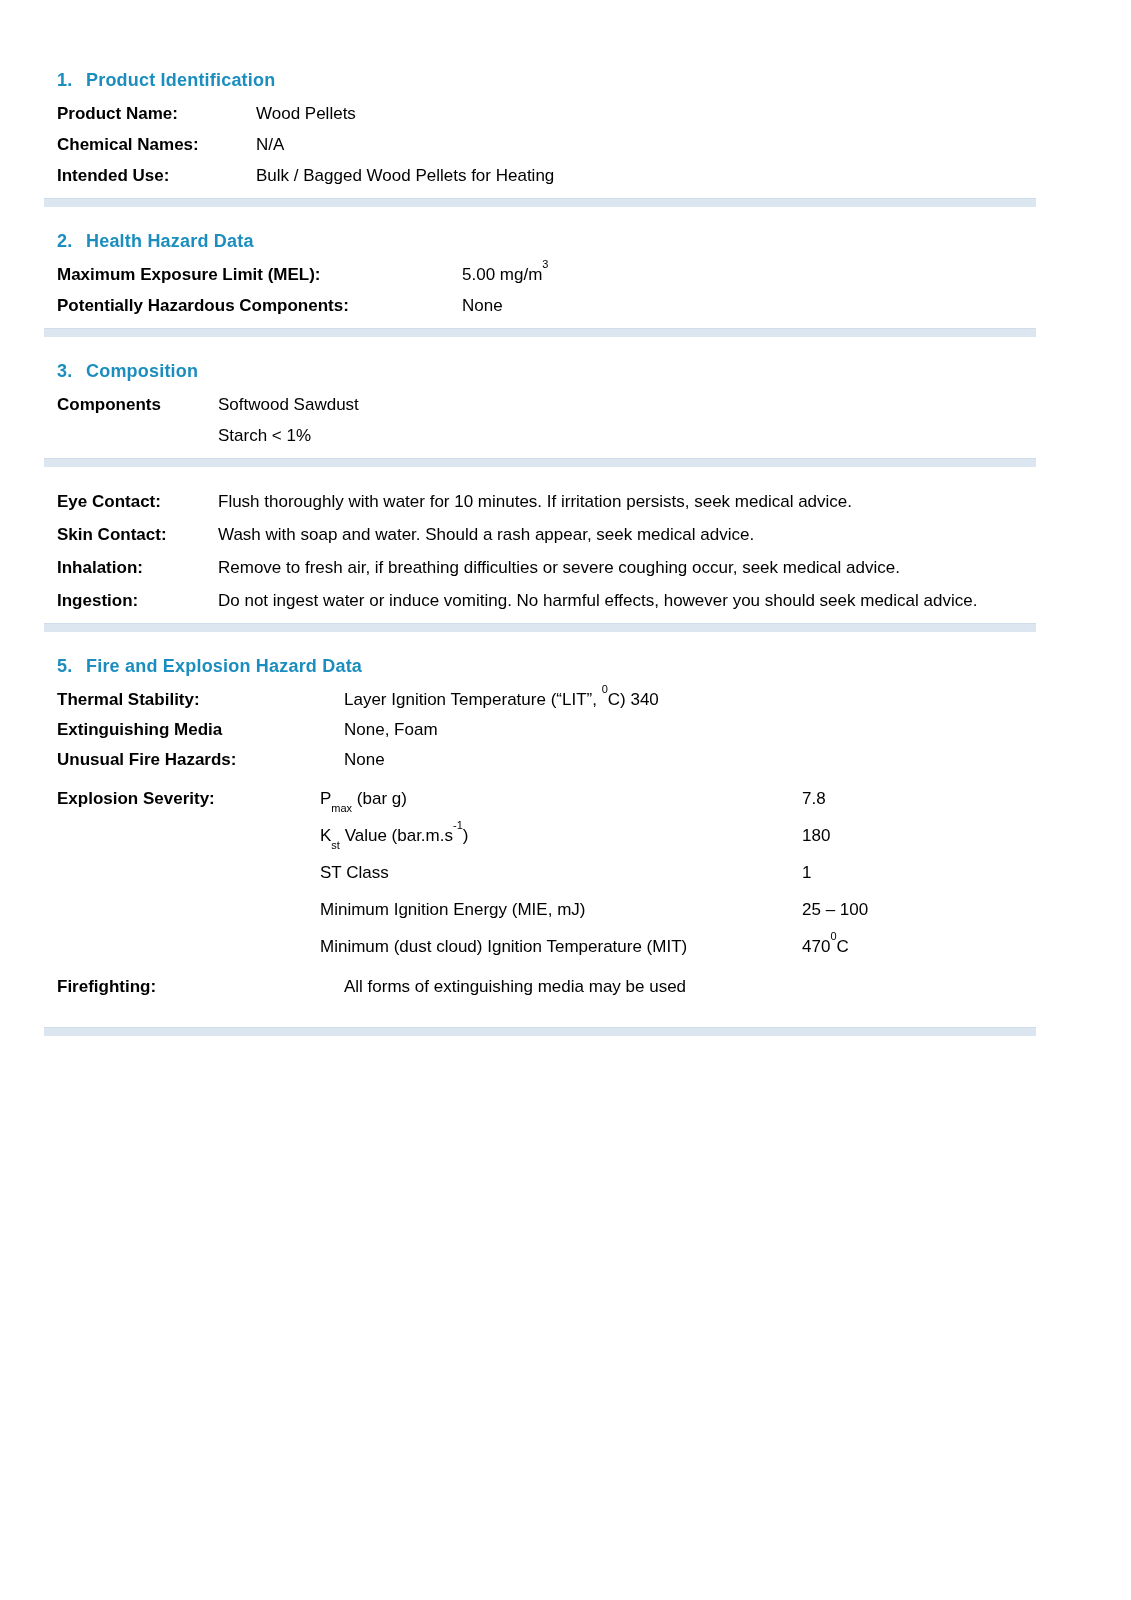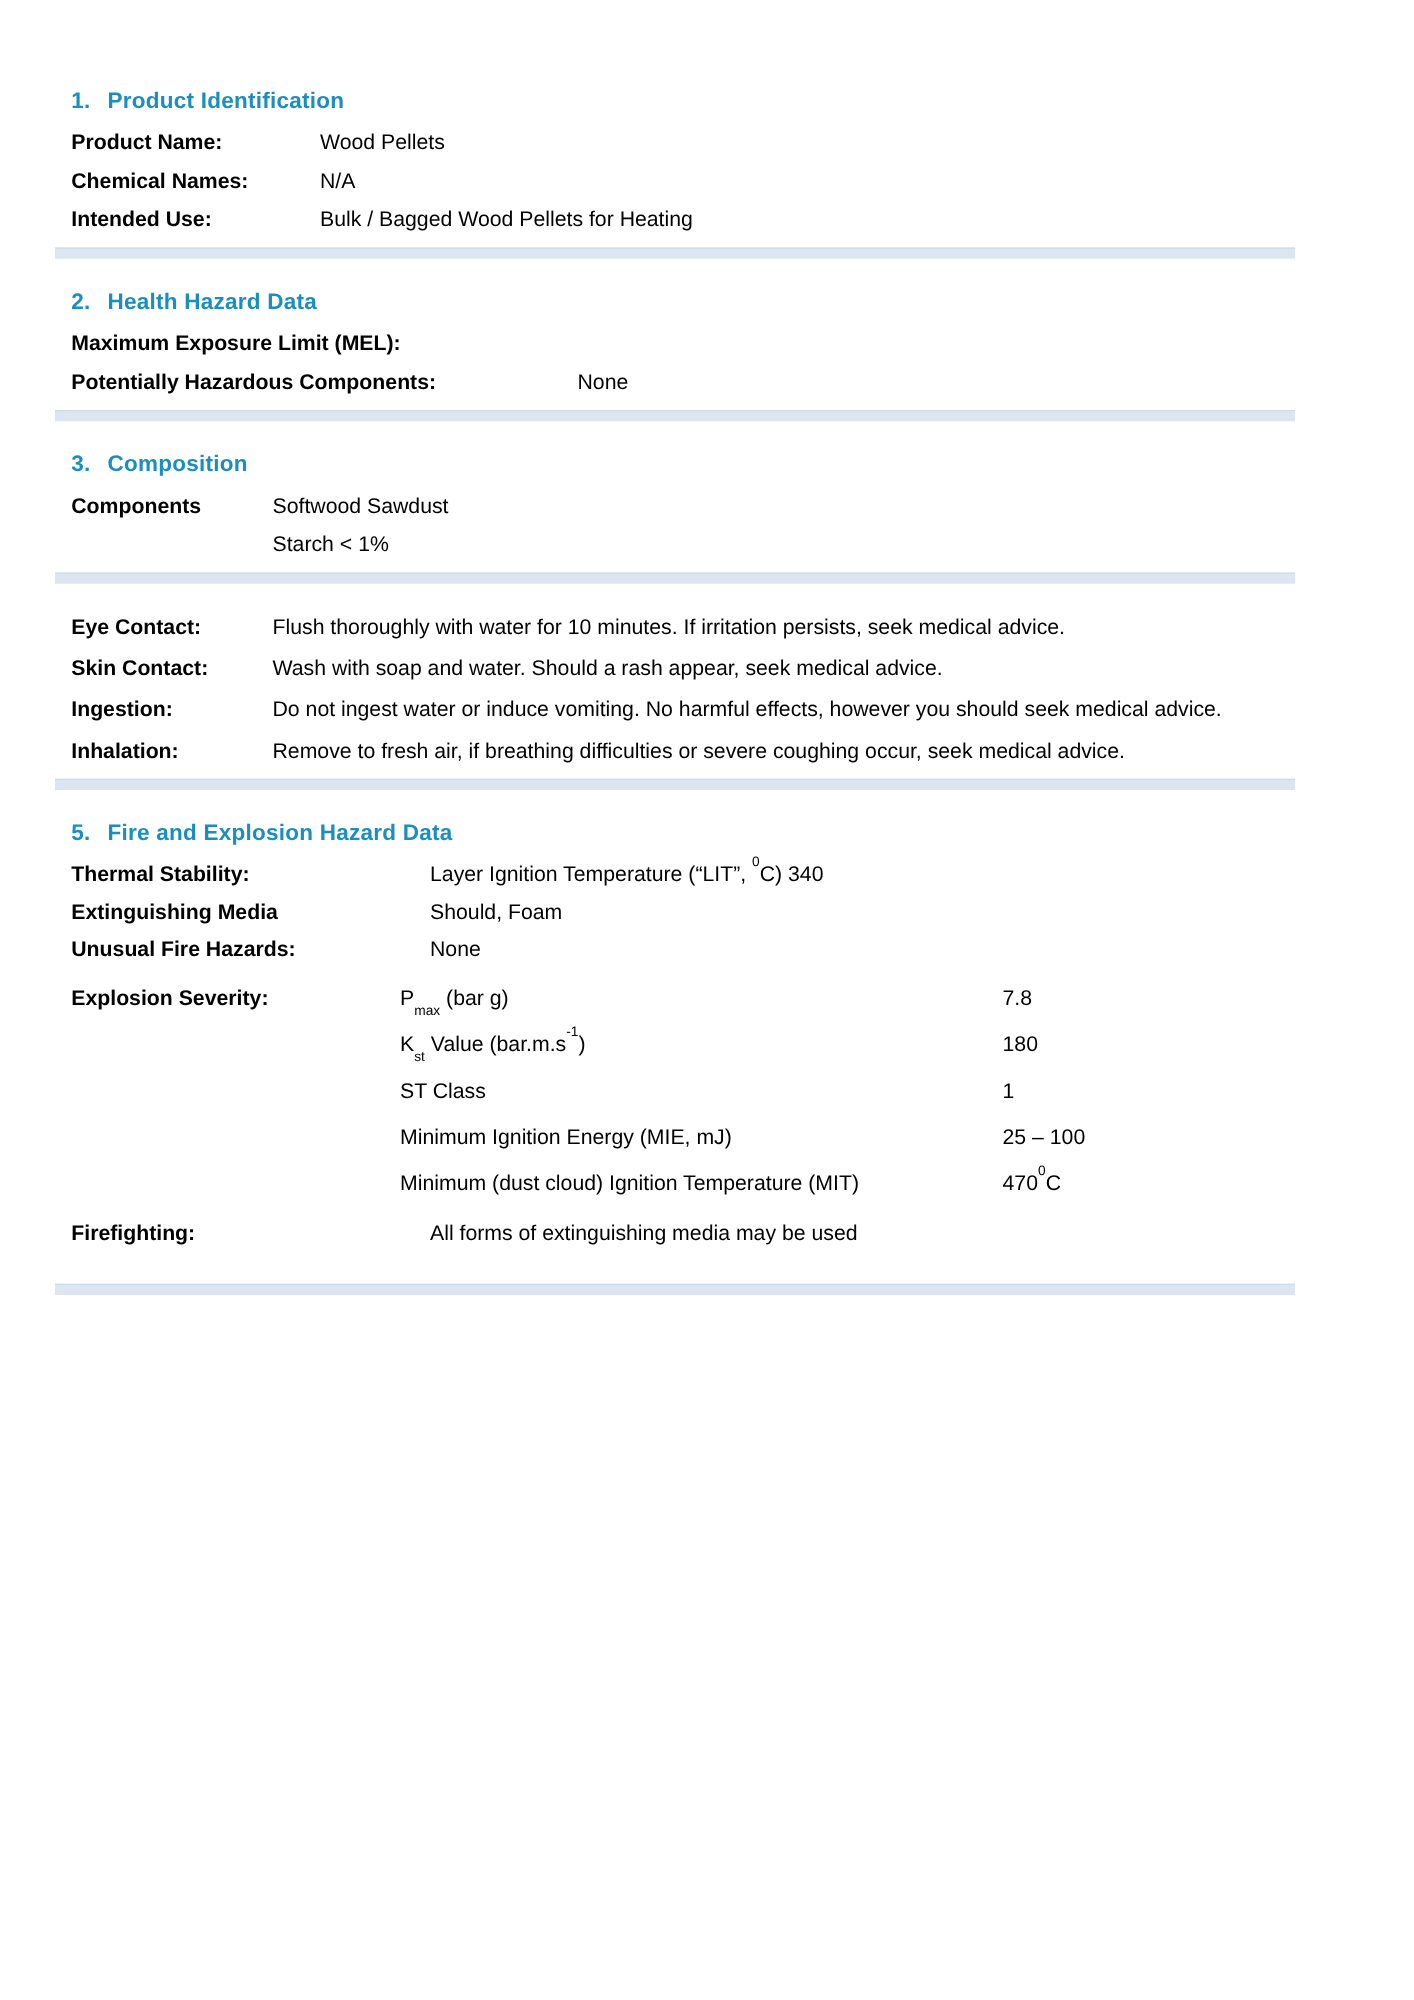--- a/index.html
+++ b/index.html
@@ -107,20 +107,21 @@
       </div>
     </section>
     <div class="divider"></div>
 
     <section class="sec-2">
       <h2 class="sec-heading">
         <span class="num">2.</span><span>Health Hazard Data</span>
       </h2>
       <div class="row">
         <div class="label">Maximum Exposure Limit (MEL):</div>
+        <div class="value"><span>5.00 mg/m</span><sup class="sp">3</sup></div>
       </div>
       <div class="row">
         <div class="label">Potentially Hazardous Components:</div>
         <div class="value">None</div>
       </div>
     </section>
     <div class="divider"></div>
 
     <section class="sec-3">
       <h2 class="sec-heading">
@@ -140,41 +141,41 @@
     <section class="sec-4">
       <div class="row">
         <div class="label">Eye Contact:</div>
         <div class="value">Flush thoroughly with water for 10 minutes. If irritation persists, seek medical advice.</div>
       </div>
       <div class="row">
         <div class="label">Skin Contact:</div>
         <div class="value">Wash with soap and water. Should a rash appear, seek medical advice.</div>
       </div>
       <div class="row">
+        <div class="label">Inhalation:</div>
+        <div class="value">Remove to fresh air, if breathing difficulties or severe coughing occur, seek medical advice.</div>
+      </div>
+      <div class="row">
         <div class="label">Ingestion:</div>
         <div class="value">Do not ingest water or induce vomiting. No harmful effects, however you should seek medical advice.</div>
       </div>
-      <div class="row">
-        <div class="label">Inhalation:</div>
-        <div class="value">Remove to fresh air, if breathing difficulties or severe coughing occur, seek medical advice.</div>
-      </div>
     </section>
     <div class="divider"></div>
 
     <section class="sec-5">
       <h2 class="sec-heading">
         <span class="num">5.</span><span>Fire and Explosion Hazard Data</span>
       </h2>
       <div class="row">
         <div class="label">Thermal Stability:</div>
         <div class="value"><span>Layer Ignition Temperature (“LIT”, </span><sup class="sp">0</sup><span>C) 340</span></div>
       </div>
       <div class="row">
         <div class="label">Extinguishing Media</div>
-        <div class="value">Should, Foam</div>
+        <div class="value">None, Foam</div>
       </div>
       <div class="row">
         <div class="label">Unusual Fire Hazards:</div>
         <div class="value">None</div>
       </div>
 
       <div class="exp-block">
         <div class="exp-label">Explosion Severity:</div>
         <div class="exp-row">
           <div class="param"><span>P</span><sub class="sb">max</sub><span> (bar g)</span></div>

